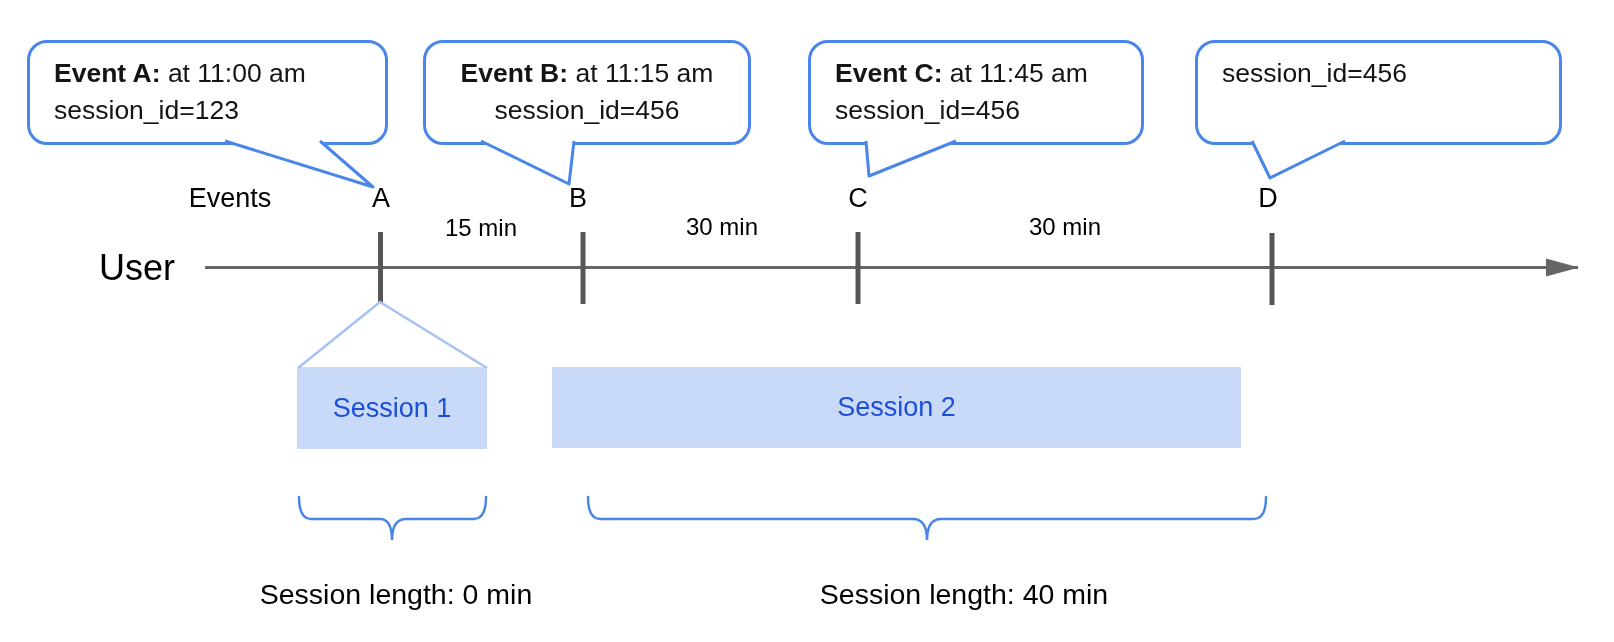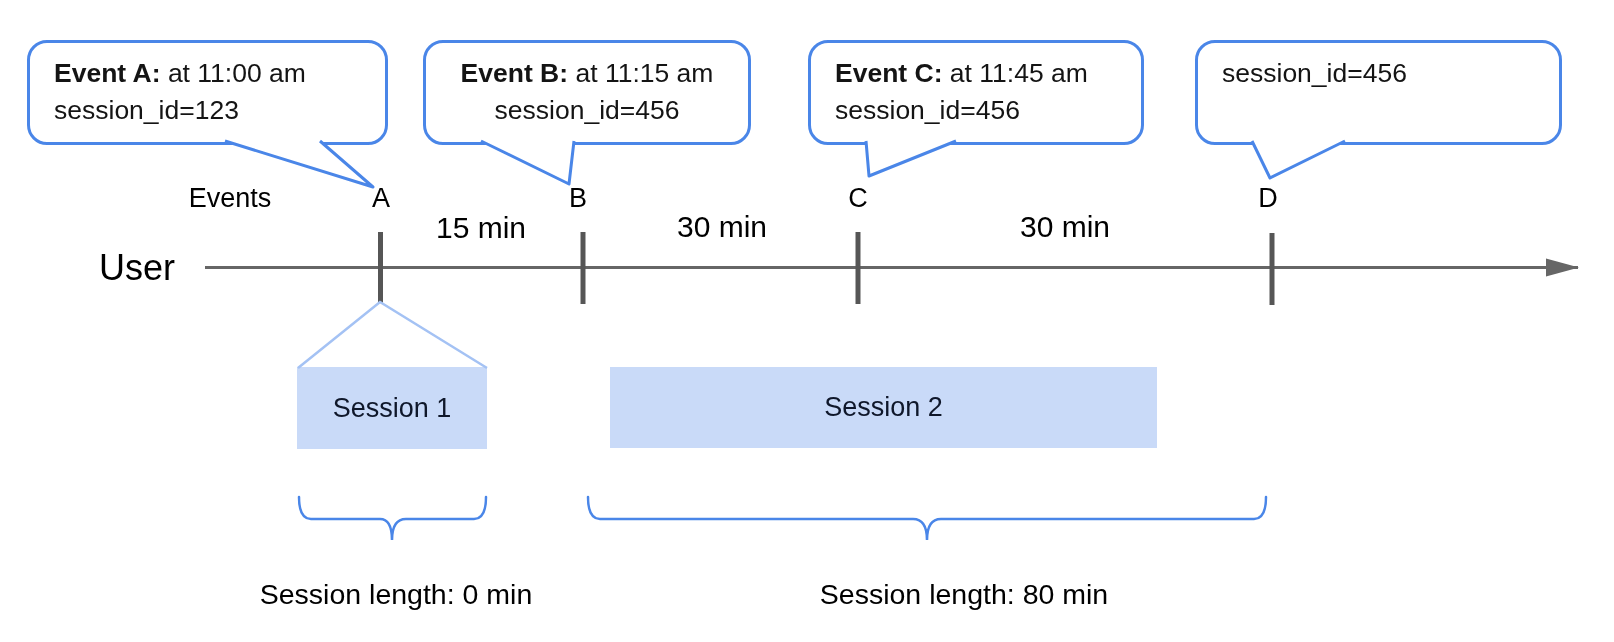--- a/index.html
+++ b/index.html
@@ -12,42 +12,42 @@
     border:3px solid #4a86e8;border-radius:20px;
     padding:12px 24px;font-size:26.5px;line-height:37px;color:#141414;
     z-index:1;white-space:nowrap;
   }
   .bubble b{font-weight:bold;}
   .svg-layer{position:absolute;left:0;top:0;z-index:2;pointer-events:none;}
   .lbl{position:absolute;transform:translate(-50%,-50%);white-space:nowrap;color:#000000;}
   .events-word{font-size:27px;}
   .letter{font-size:27px;}
   .user-word{font-size:36px;}
-  .interval{font-size:30px;}
+  .interval{font-size:24px;}
   .session-box{
     position:absolute;background:#c9daf8;display:flex;align-items:center;justify-content:center;
-    font-size:27px;color:#0f172a;z-index:0;
+    font-size:27px;color:#1d4ed8;z-index:0;
   }
   .length-lbl{font-size:28.5px;margin-left:6px;}
   
   #bubA{left:27px;top:40px;width:361px;height:105px;}
   #bubB{left:423px;top:40px;width:328px;height:105px;text-align:center;}
   #bubC{left:808px;top:40px;width:336px;height:105px;}
   #bubD{left:1195px;top:40px;width:367px;height:105px;}
   #eventsWord{left:230px;top:198px;}
   #letA{left:381px;top:198px;}
   #letB{left:578px;top:198px;}
   #letC{left:858px;top:198px;}
   #letD{left:1268px;top:198px;}
   #userWord{left:137px;top:268px;}
   #int1{left:481px;top:228px;}
   #int2{left:722px;top:227px;}
   #int3{left:1065px;top:227px;}
   #sess1{left:297px;top:367px;width:190px;height:82px;}
-  #sess2{left:610px;top:367px;width:547px;height:81px;}
+  #sess2{left:552px;top:367px;width:689px;height:81px;}
   #len1{left:390px;top:594px;}
   #len2{left:958px;top:594px;}
 </style>
 </head>
 <body>
 
 <div class="stage">
 
   <div class="bubble" id="bubA">
     <div><b>Event A:</b><span> at 11:00 am</span></div>
@@ -96,15 +96,15 @@
   <div class="lbl events-word" id="eventsWord">Events</div>
   <div class="lbl letter" id="letA">A</div>
   <div class="lbl letter" id="letB">B</div>
   <div class="lbl letter" id="letC">C</div>
   <div class="lbl letter" id="letD">D</div>
   <div class="lbl user-word" id="userWord">User</div>
   <div class="lbl interval" id="int1">15 min</div>
   <div class="lbl interval" id="int2">30 min</div>
   <div class="lbl interval" id="int3">30 min</div>
   <div class="lbl length-lbl" id="len1">Session length: 0 min</div>
-  <div class="lbl length-lbl" id="len2">Session length: 80 min</div>
+  <div class="lbl length-lbl" id="len2">Session length: 40 min</div>
 
 </div>
 
 </body></html>

